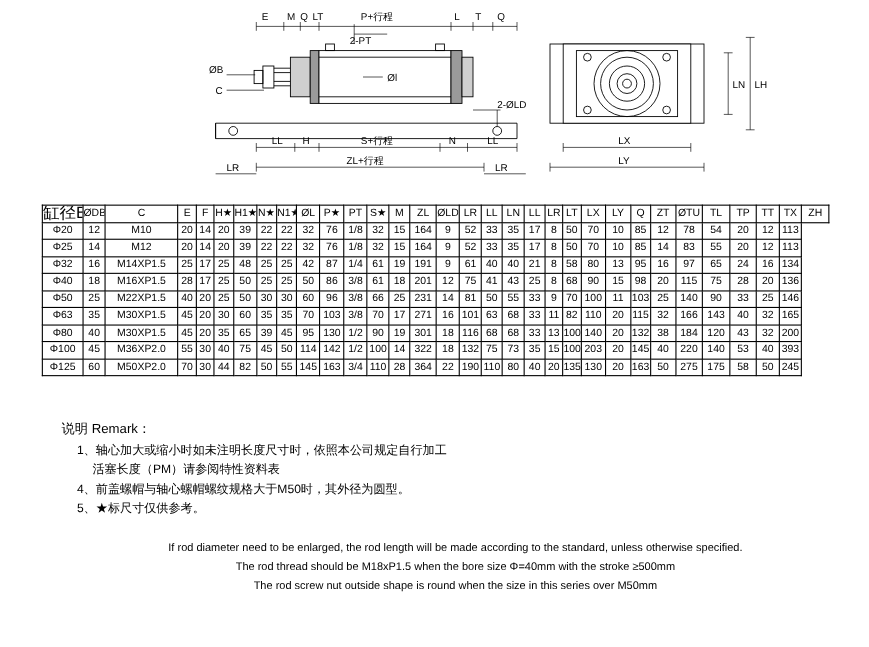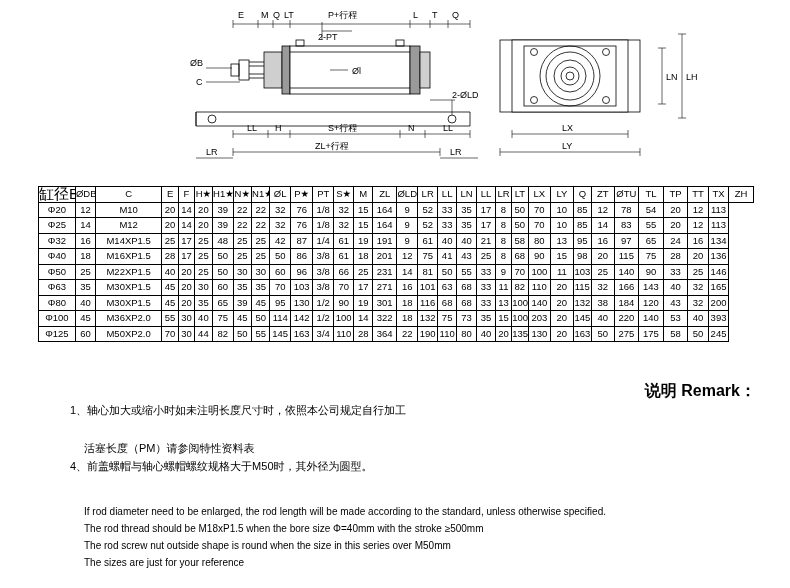--- a/index.html
+++ b/index.html
@@ -34,28 +34,28 @@
   table.spec th{font-weight:normal;}
   .grouphdr{height:16px;line-height:16px;}
   .boldcell{font-weight:bold;}
   .leftish{font-size:15px;}
 
   
   .remark{
     position:absolute;left:56px;top:382px;width:700px;
     font-size:11px;line-height:17.5px;
   }
-  .remark .title{font-weight:bold;font-size:16px;margin-bottom:2px;text-align:right;}
+  .remark .title{font-weight:normal;font-size:12px;margin-bottom:2px;}
   .remark ol{margin:0;padding:0;list-style:none;}
   .remark li{margin:0;padding:0;}
   .remark .cn{padding-left:14px;}
-  .remark .sub{padding-left:28px;margin-top:21px;}
+  .remark .sub{padding-left:28px;}
   .en{
-    position:absolute;left:84px;top:503px;width:660px;
-    font-size:10px;line-height:17px;
+    position:absolute;left:84px;top:490px;width:660px;
+    font-size:10px;line-height:17px;text-align:center;
   }
   .en div{white-space:nowrap;}
 </style>
 </head>
 <body>
 
 <div class="drawing">
 <svg width="790" height="180" viewBox="0 0 790 180" xmlns="http://www.w3.org/2000/svg">
   <g stroke="#000" fill="none" stroke-width="0.8" font-family="Liberation Sans, sans-serif" font-size="9">
 
@@ -559,21 +559,21 @@
       </tbody>
   </table>
 </div>
 
 <div class="remark">
   <div class="title">说明 Remark：</div>
   <ol>
     <li class="cn">1、轴心加大或缩小时如未注明长度尺寸时，依照本公司规定自行加工</li>
     <li class="sub">活塞长度（PM）请参阅特性资料表</li>
     <li class="cn">4、前盖螺帽与轴心螺帽螺纹规格大于M50时，其外径为圆型。</li>
+    <li class="cn">5、★标尺寸仅供参考。</li>
   </ol>
 </div>
 
 <div class="en">
   <div>If rod diameter need to be enlarged, the rod length will be made according to the standard, unless otherwise specified.</div>
   <div>The rod thread should be M18xP1.5 when the bore size Φ=40mm with the  stroke ≥500mm</div>
   <div>The rod screw nut outside shape is round when the size in this series over M50mm</div>
-  <div>The sizes are just for your reference</div>
 </div>
 
 </body></html>

